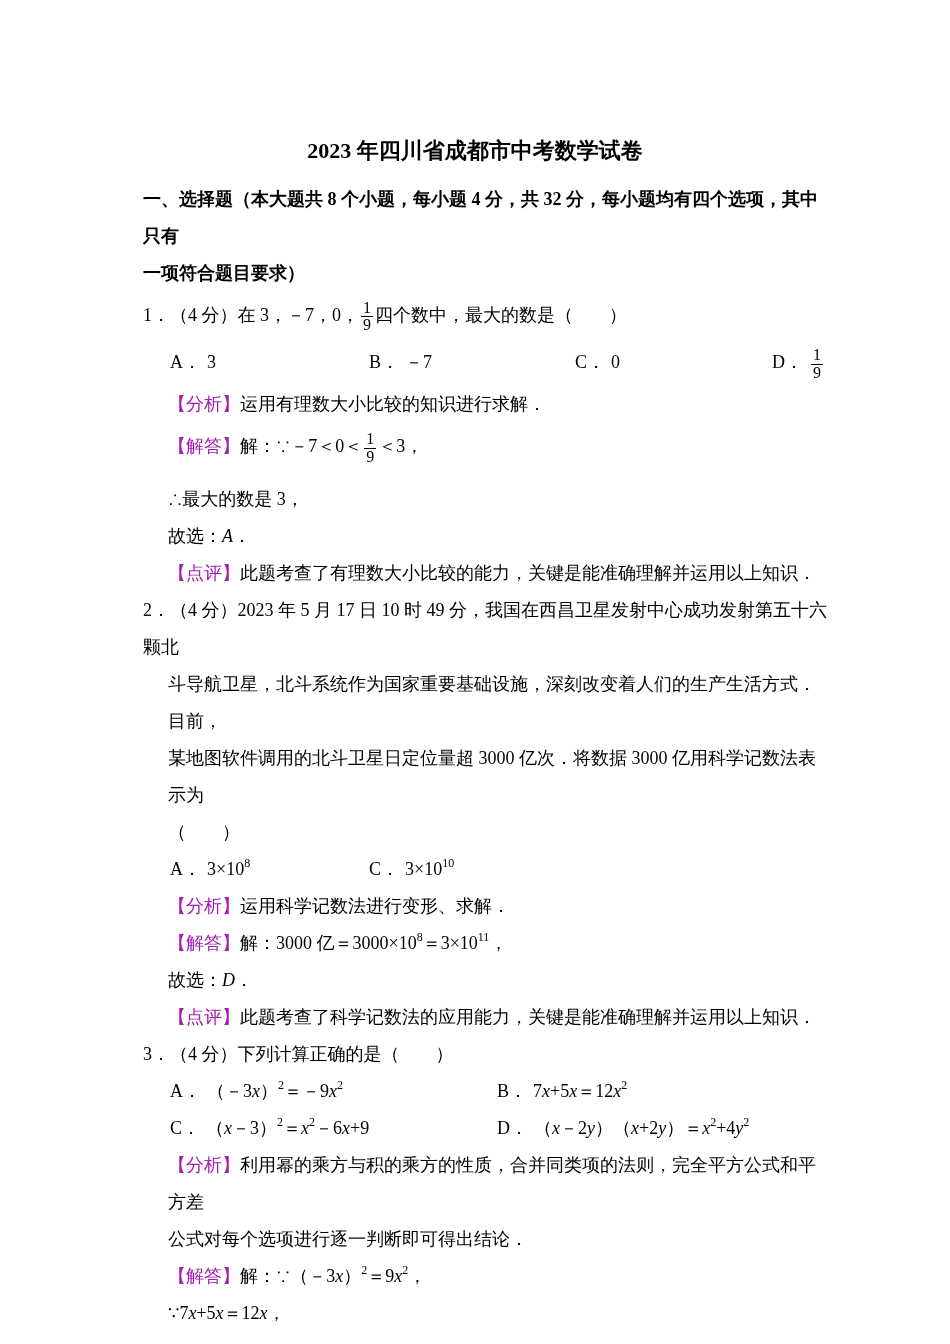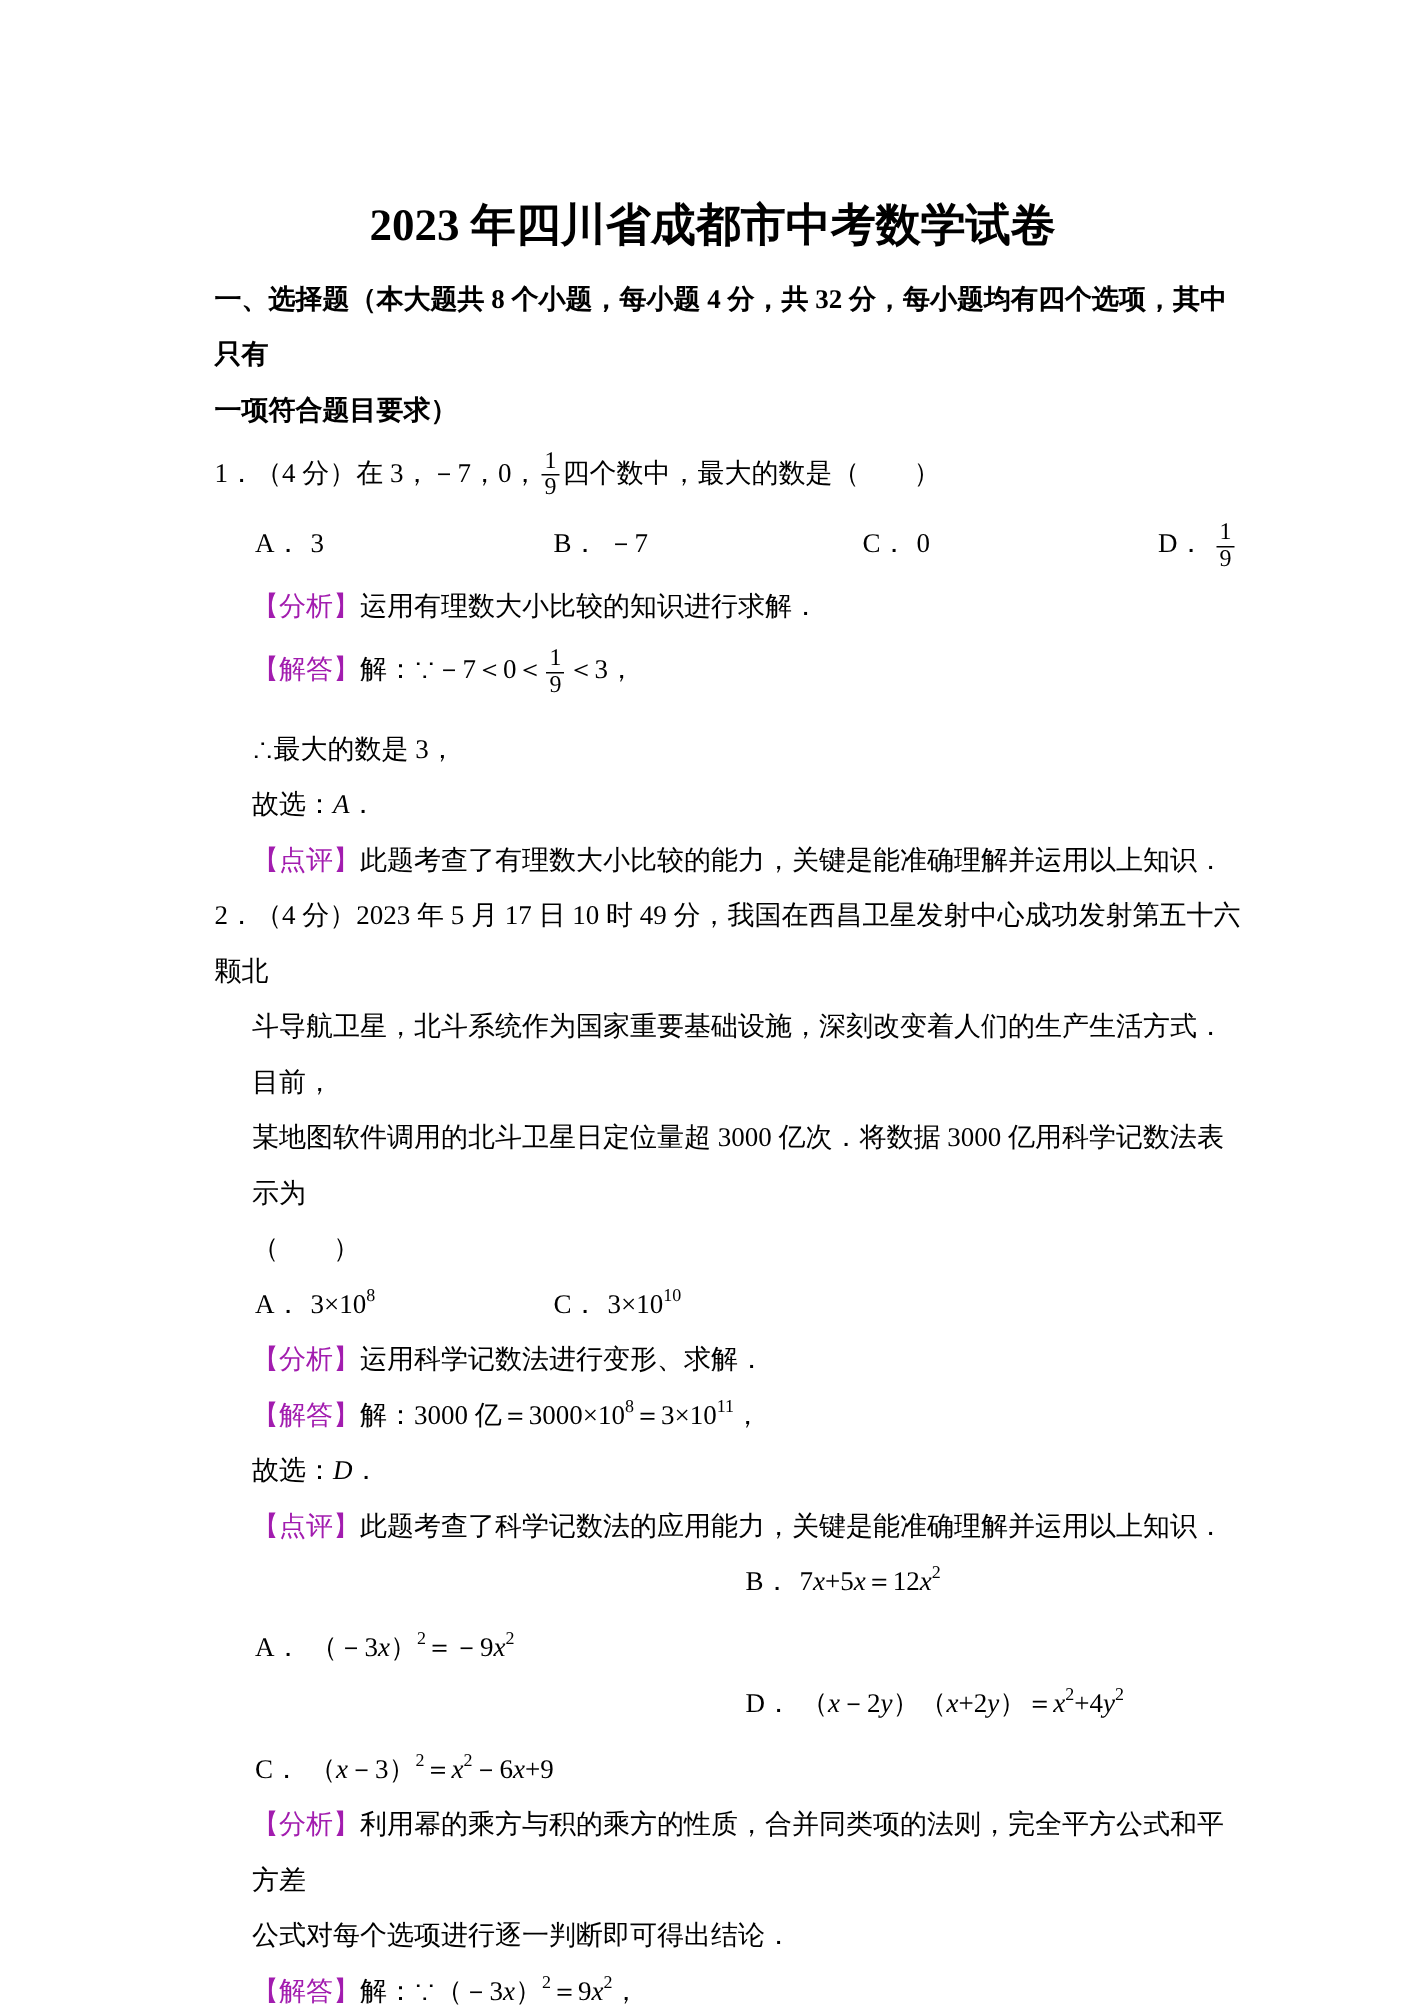--- a/index.html
+++ b/index.html
@@ -1,33 +1,33 @@
 <!DOCTYPE html>
 <html><head>
 <meta charset="utf-8">
 <style>
   html,body{margin:0;padding:0;background:#ffffff;}
   body{width:950px;height:1344px;overflow:hidden;
        font-family:"Liberation Serif","DejaVu Serif",serif;color:#000;font-size:18px;}
   .page{position:relative;width:950px;height:1344px;background:#fff;}
-  .title{margin:136px 0 0 0;text-align:center;font-size:30px;font-weight:bold;line-height:30px;}
+  .title{margin:136px 0 0 0;text-align:center;font-size:22px;font-weight:bold;line-height:30px;}
   .content{margin:15px 0 0 143px;width:690px;}
   .line{line-height:37px;min-height:37px;}
   .tall{padding:5px 0;}
   .bold{font-weight:bold;}
   .hang{padding-left:25px;}
   .gap-top{margin-top:10px;}
   .blue{color:#a21caf;}
   .optrow4{display:flex;padding-left:27px;line-height:37px;gap:39px;}
   .optrow4 .c1{width:160px;}
   .optrow4 .c2{width:167px;}
   .optrow4 .c3{width:158px;}
   .optrow4 .c4{flex:1;}
   .optrow2{display:flex;padding-left:27px;line-height:37px;min-height:37px;}
-  .optrow2 .cA{width:327px;margin-top:44px;}
+  .optrow2 .cA{width:327px;}
   .optrow2 .cB{flex:1;}
   .olabel{margin-right:6px;}
   .frac{display:inline-flex;flex-direction:column;align-items:center;vertical-align:middle;
         line-height:1.05;font-size:16px;margin:0 2px;}
   .frac .fnum{border-bottom:1.3px solid #000;padding:0 2px;}
   .frac .fden{padding:0 2px;}
   sup{font-size:12px;line-height:0;position:relative;top:-1px;vertical-align:super;}
   i{font-family:"Liberation Serif","DejaVu Serif",serif;}
 </style>
 </head>
@@ -94,20 +94,21 @@
       <span class="blue">【分析】</span><span>运用科学记数法进行变形、求解．</span>
     </div>
     <div class="line hang">
       <span class="blue">【解答】</span><span>解：3000 亿＝3000×10<sup>8</sup>＝3×10<sup>11</sup>，</span>
     </div>
     <div class="line hang">故选：<i>D</i>．</div>
     <div class="line hang">
       <span class="blue">【点评】</span><span>此题考查了科学记数法的应用能力，关键是能准确理解并运用以上知识．</span>
     </div>
 
+    <div class="line">3．（4 分）下列计算正确的是（　　）</div>
     <div class="optrow2">
       <div class="cA">
         <span class="olabel">A．</span><span>（－3<i>x</i>）<sup>2</sup>＝－9<i>x</i><sup>2</sup></span>
       </div>
       <div class="cB">
         <span class="olabel">B．</span><span>7<i>x</i>+5<i>x</i>＝12<i>x</i><sup>2</sup></span>
       </div>
     </div>
     <div class="optrow2">
       <div class="cA">

